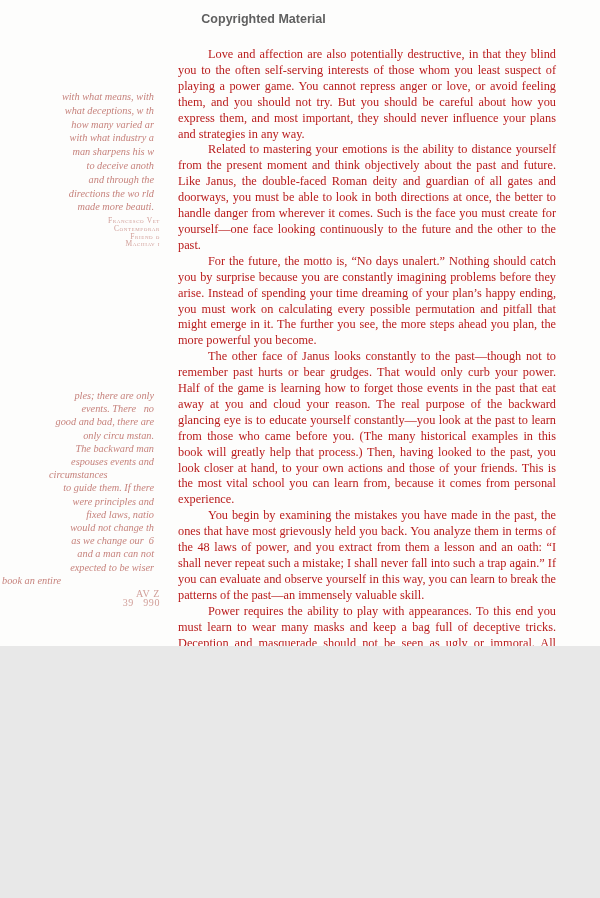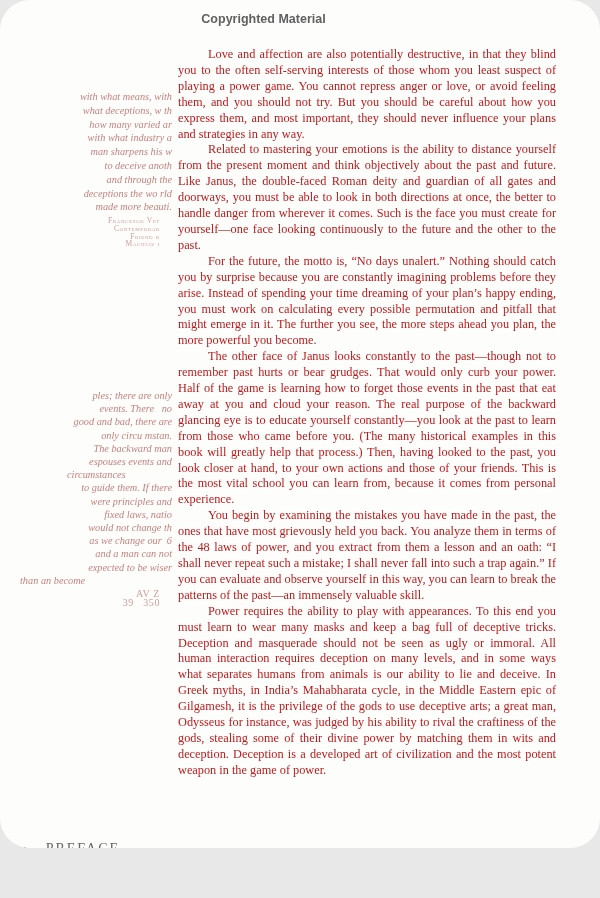--- a/index.html
+++ b/index.html
@@ -1,40 +1,39 @@
 <!DOCTYPE html>
 <html><head>
 <meta charset="utf-8">
 <style>
   html, body { margin: 0; padding: 0; background: #e8e8e8; }
   .page {
     position: relative;
     width: 600px;
-    height: 848px;
+    height: 646px;
     margin: 0 auto;
     background: #fdfdfc;
     overflow: hidden;
     font-family: "Liberation Serif", serif;
-    border-radius: 30px;
   }
   .copyright {
     position: absolute;
     font-family: "Liberation Sans", sans-serif;
     font-weight: bold;
     font-size: 12.5px;
     color: #606060;
     text-align: center;
   }
   .copyright.top    { top: 12px;  left: 0; width: 527px; }
   .copyright.bottom { top: 871px; left: 0; width: 600px; }
 
   
   .margin-block {
     position: absolute;
-    left: 20px;
+    left: 2px;
     width: 152px;
     color: #c6827c;
     font-style: italic;
     font-size: 10.3px;
     line-height: 13.8px;
   }
   .margin-block .mline { text-align: right; white-space: pre; }
   .attr-block {
     position: absolute;
     left: 10px;
@@ -95,21 +94,21 @@
   <div class="copyright top">Copyrighted Material</div>
 
   <div class="margin-block quote1">
       <div class="mline">with what means, with</div>
       <div class="mline">what deceptions, w th</div>
       <div class="mline">how many varied ar</div>
       <div class="mline">with what industry a</div>
       <div class="mline">man sharpens his w</div>
       <div class="mline">to deceive anoth</div>
       <div class="mline">and through the</div>
-      <div class="mline">deceptions the wo rld</div>
+      <div class="mline">directions the wo rld</div>
       <div class="mline">made more beauti.</div>
     </div>
 
   <div class="attr-block attr1">
       <div class="mline">Francesco Vet</div>
       <div class="mline">Contemporar</div>
       <div class="mline">Friend o</div>
       <div class="mline">Machiav i</div>
     </div>
 
@@ -121,26 +120,26 @@
       <div class="mline">The backward man</div>
       <div class="mline">espouses events and</div>
       <div class="mline" style="text-align: left; margin-left: 47px;">circumstances</div>
       <div class="mline">to guide them. If there</div>
       <div class="mline">were principles and</div>
       <div class="mline">fixed laws, natio</div>
       <div class="mline">would not change th</div>
       <div class="mline">as we change our  6</div>
       <div class="mline">and a man can not</div>
       <div class="mline">expected to be wiser</div>
-      <div class="mline" style="text-align: left;">than an become</div>
+      <div class="mline" style="text-align: left;">book an entire</div>
     </div>
 
   <div class="attr-block attr2">
       <div class="mline">AV Z</div>
-      <div class="mline">39   350</div>
+      <div class="mline">39   990</div>
     </div>
 
   <div class="main-col">
       <p class="para">Love and affection are also potentially destructive, in that they blind you to the often self-serving interests of those whom you least suspect of playing a power game. You cannot repress anger or love, or avoid feeling them, and you should not try. But you should be careful about how you express them, and most important, they should never influence your plans and strategies in any way.</p>
       <p class="para">Related to mastering your emotions is the ability to distance yourself from the present moment and think objectively about the past and future. Like Janus, the double-faced Roman deity and guardian of all gates and doorways, you must be able to look in both directions at once, the better to handle danger from wherever it comes. Such is the face you must create for yourself—one face looking continuously to the future and the other to the past.</p>
       <p class="para">For the future, the motto is, “No days unalert.” Nothing should catch you by surprise because you are constantly imagining problems before they arise. Instead of spending your time dreaming of your plan’s happy ending, you must work on calculating every possible permutation and pitfall that might emerge in it. The further you see, the more steps ahead you plan, the more powerful you become.</p>
       <p class="para">The other face of Janus looks constantly to the past—though not to remember past hurts or bear grudges. That would only curb your power. Half of the game is learning how to forget those events in the past that eat away at you and cloud your reason. The real purpose of the backward glancing eye is to educate yourself constantly—you look at the past to learn from those who came before you. (The many historical examples in this book will greatly help that process.) Then, having looked to the past, you look closer at hand, to your own actions and those of your friends. This is the most vital school you can learn from, because it comes from personal experience.</p>
       <p class="para">You begin by examining the mistakes you have made in the past, the ones that have most grievously held you back. You analyze them in terms of the 48 laws of power, and you extract from them a lesson and an oath: “I shall never repeat such a mistake; I shall never fall into such a trap again.” If you can evaluate and observe yourself in this way, you can learn to break the patterns of the past—an immensely valuable skill.</p>
       <p class="para">Power requires the ability to play with appearances. To this end you must learn to wear many masks and keep a bag full of deceptive tricks. Deception and masquerade should not be seen as ugly or immoral. All human interaction requires deception on many levels, and in some ways what separates humans from animals is our ability to lie and deceive. In Greek myths, in India’s Mahabharata cycle, in the Middle Eastern epic of Gilgamesh, it is the privilege of the gods to use deceptive arts; a great man, Odysseus for instance, was judged by his ability to rival the craftiness of the gods, stealing some of their divine power by matching them in wits and deception. Deception is a developed art of civilization and the most potent weapon in the game of power.</p>
     </div>

